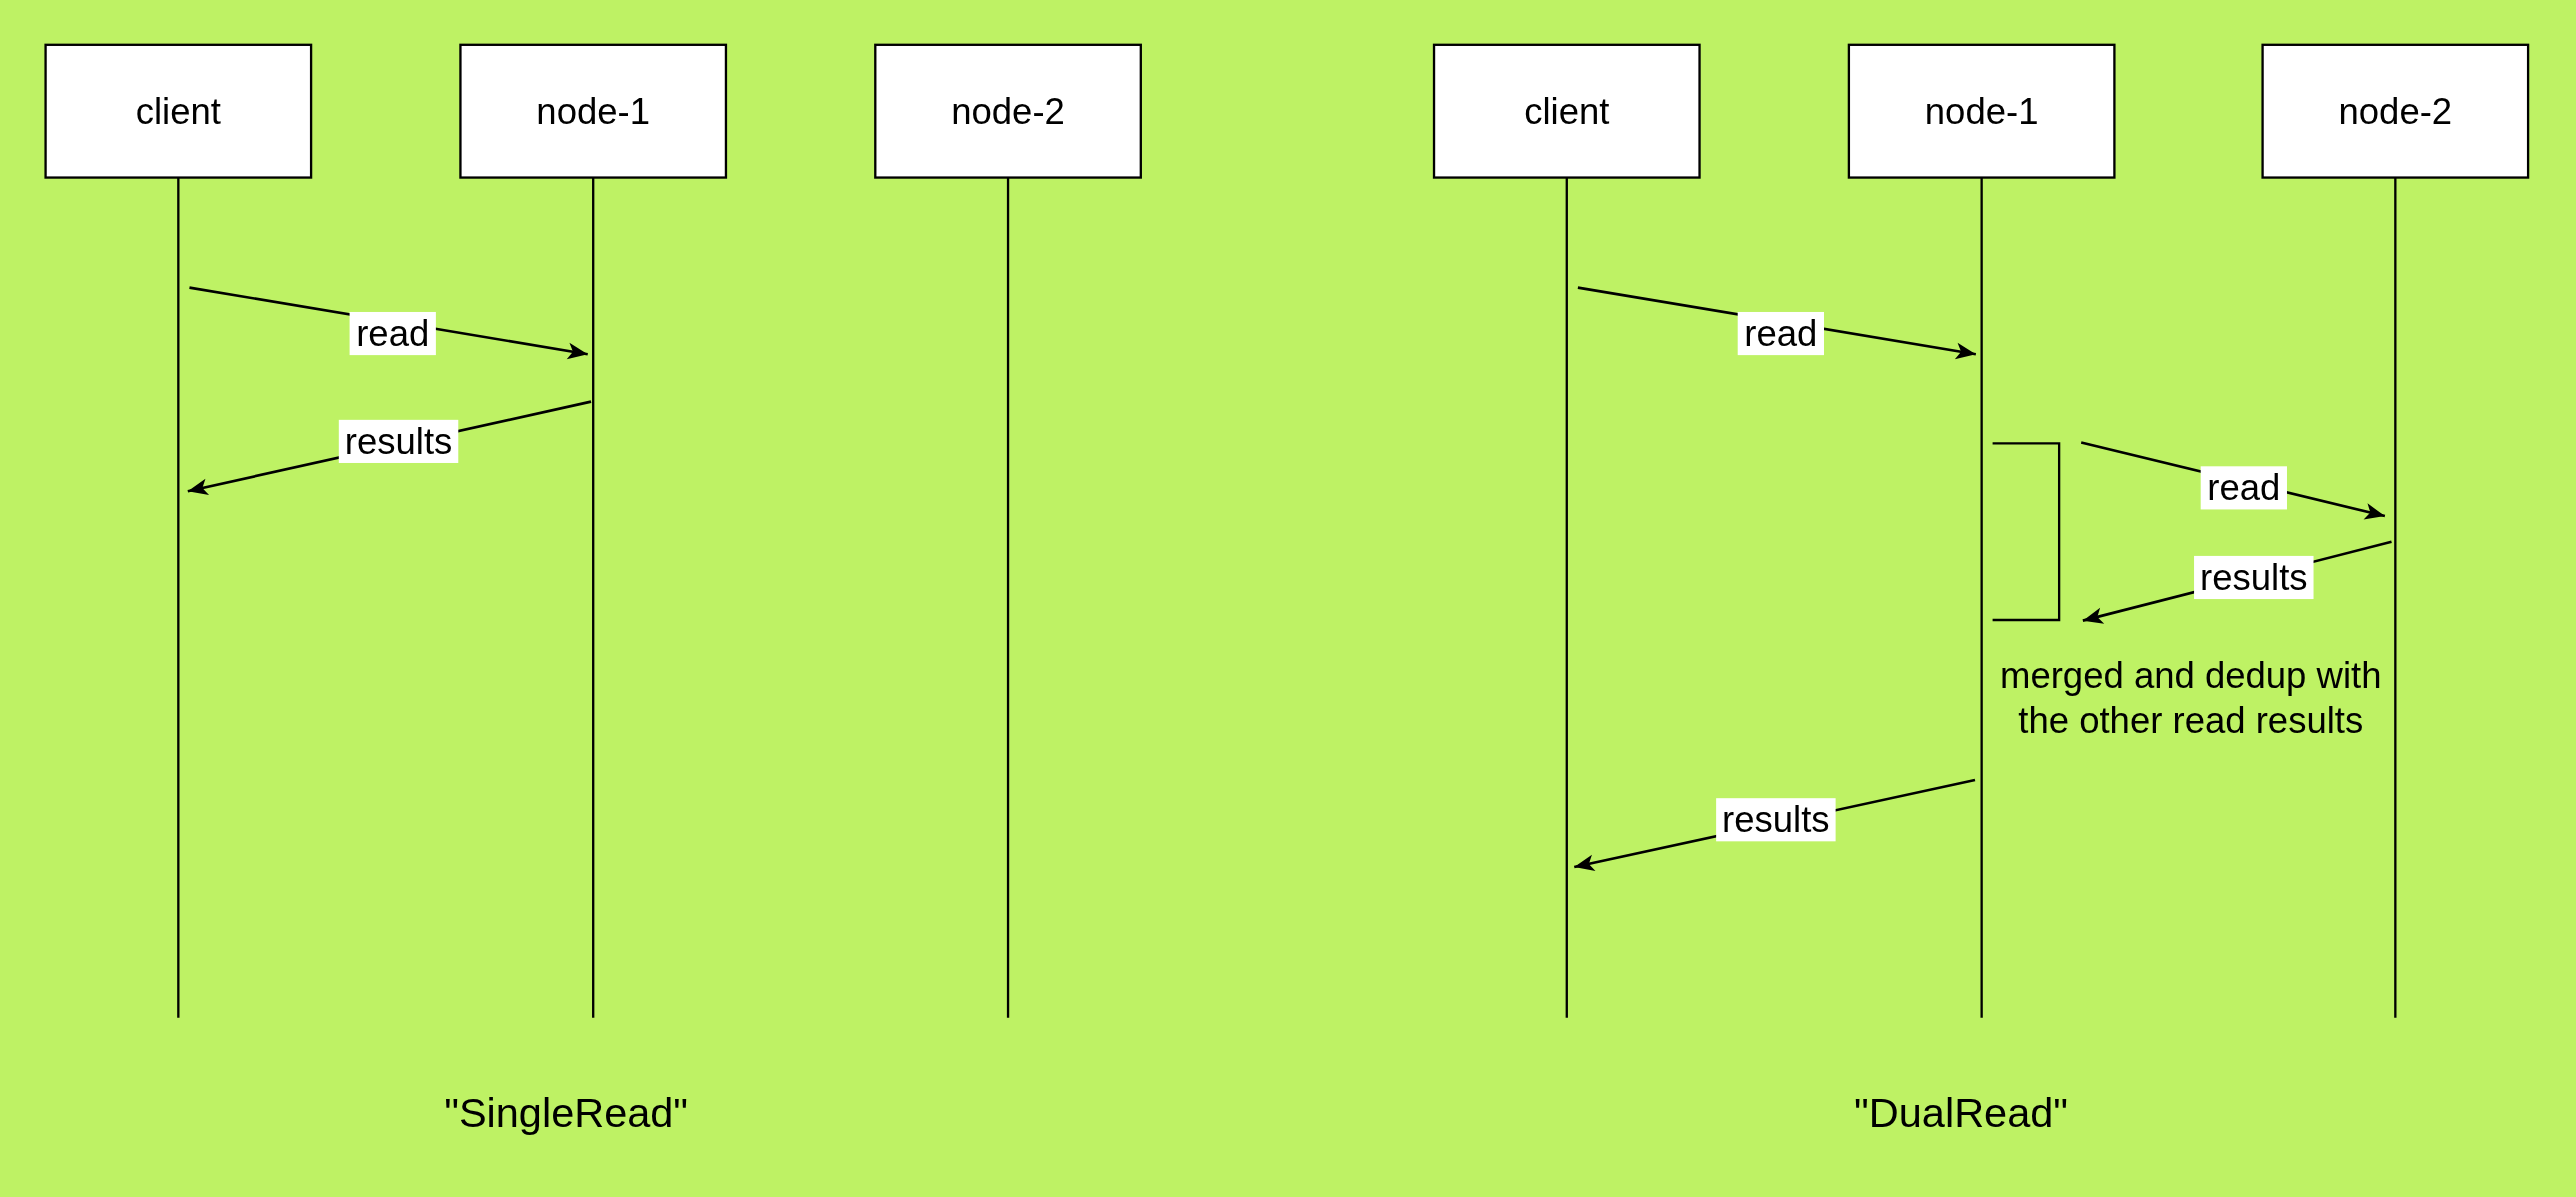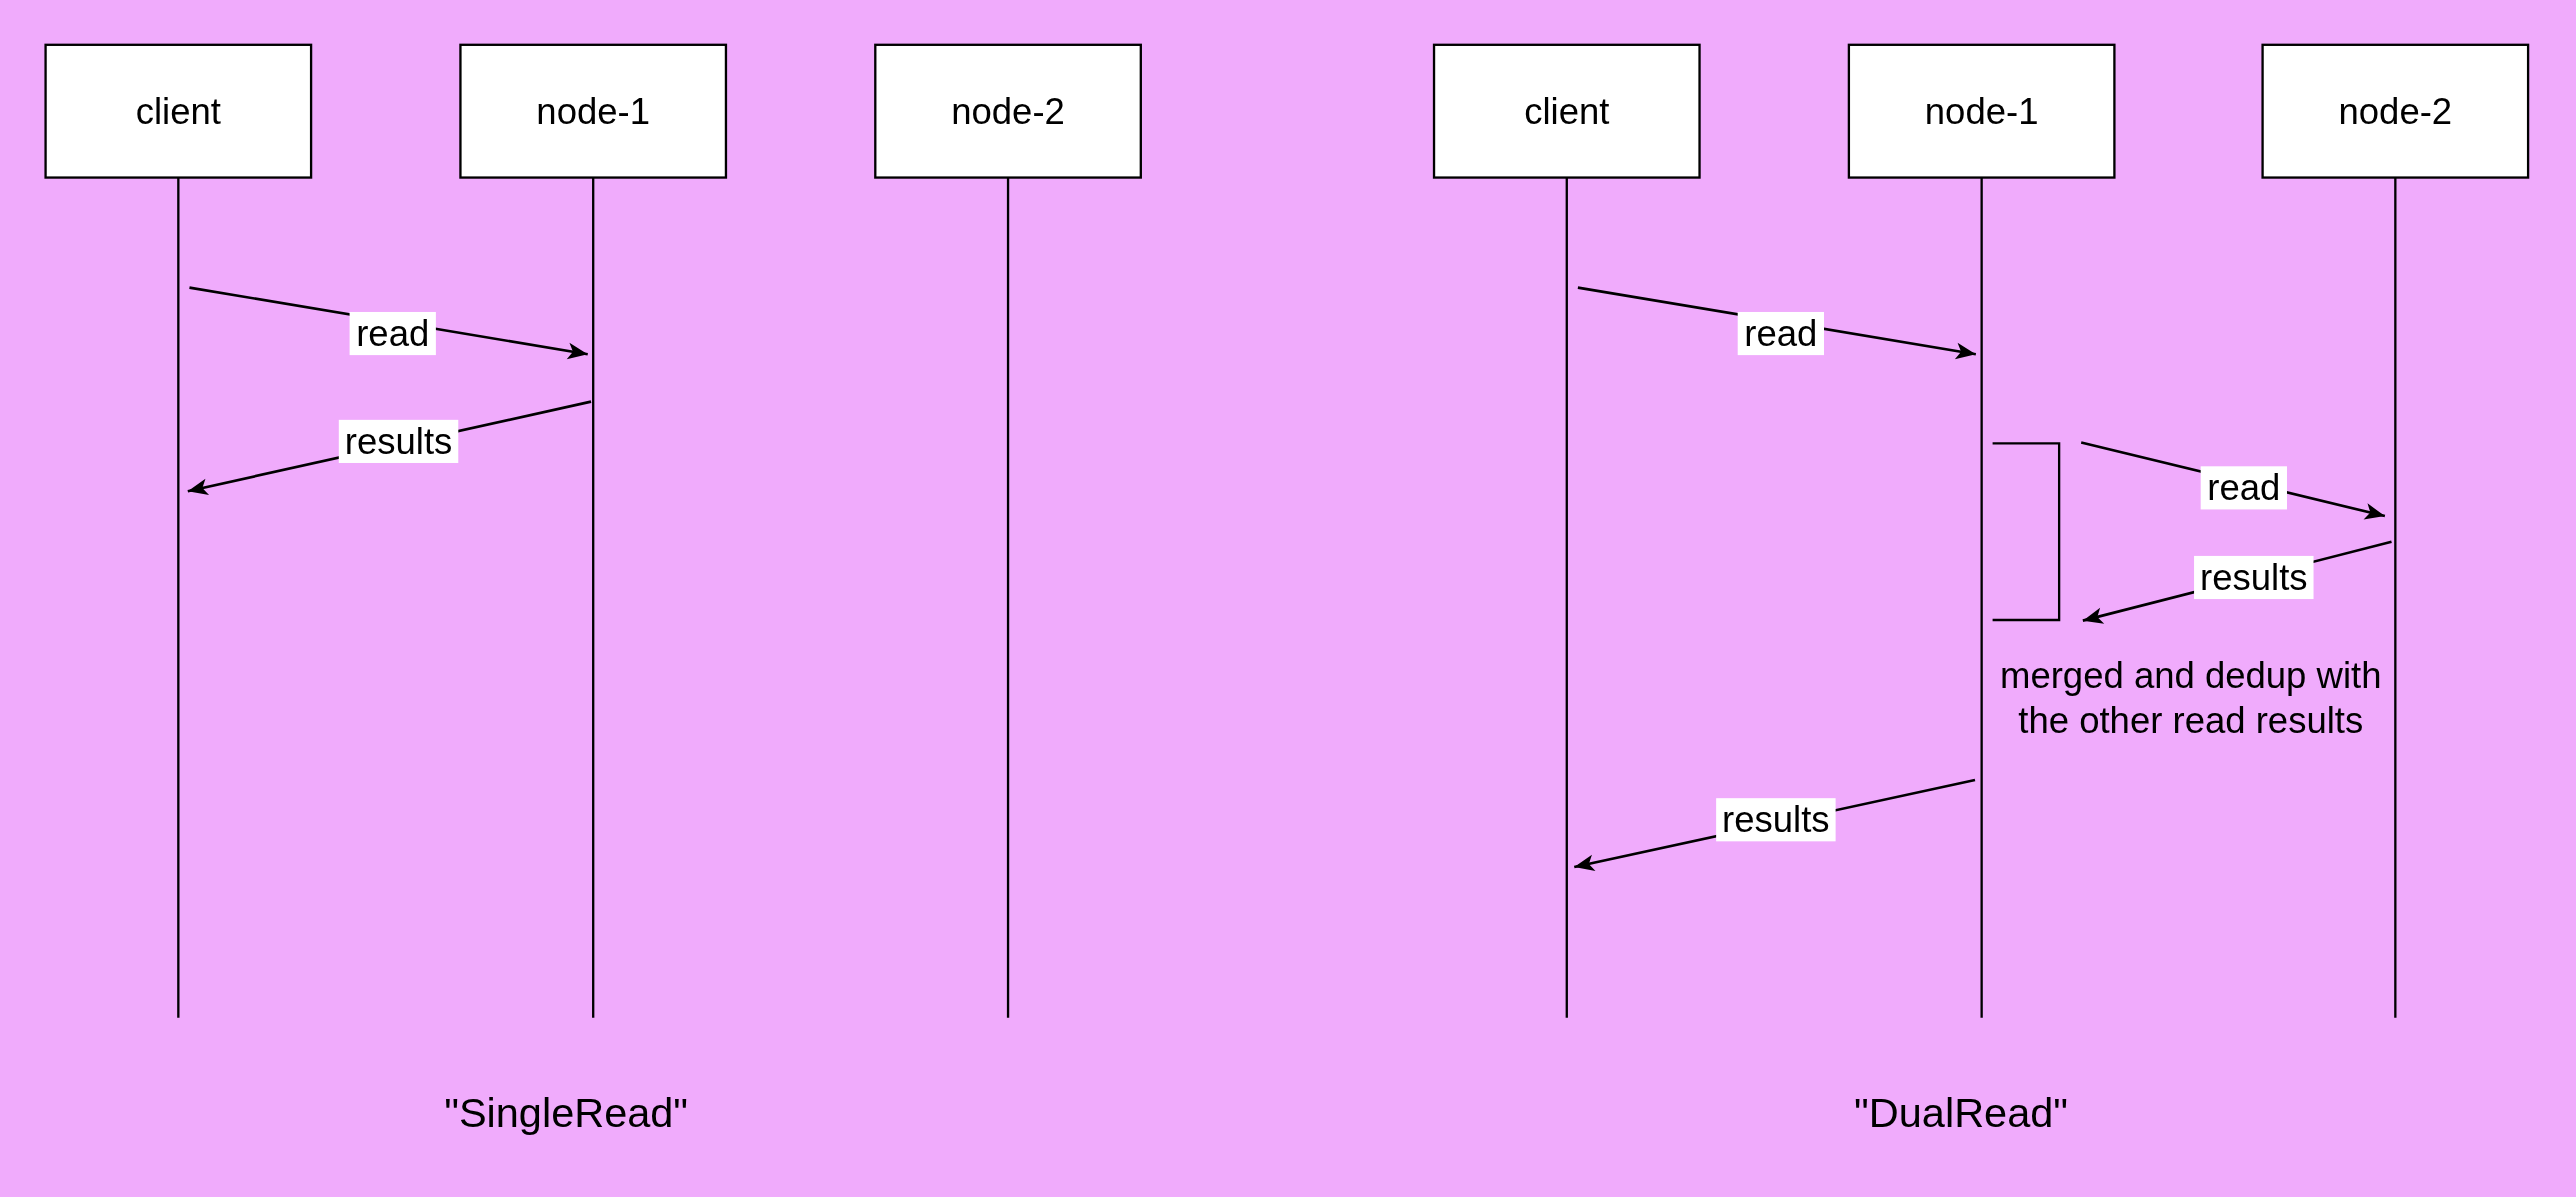--- a/index.html
+++ b/index.html
@@ -3,21 +3,21 @@
 <meta charset="utf-8">
 <style>
   html, body {
     margin: 0;
     padding: 0;
     background: #ffffff;
   }
   .page {
     width: 2576px;
     height: 1197px;
-    background: #f0abfc;
+    background: #bef264;
     overflow: hidden;
   }
   svg {
     display: block;
   }
   text {
     font-family: "Liberation Sans", "DejaVu Sans", sans-serif;
     fill: #000000;
   }
   .actor-label   { font-size: 22px; }

